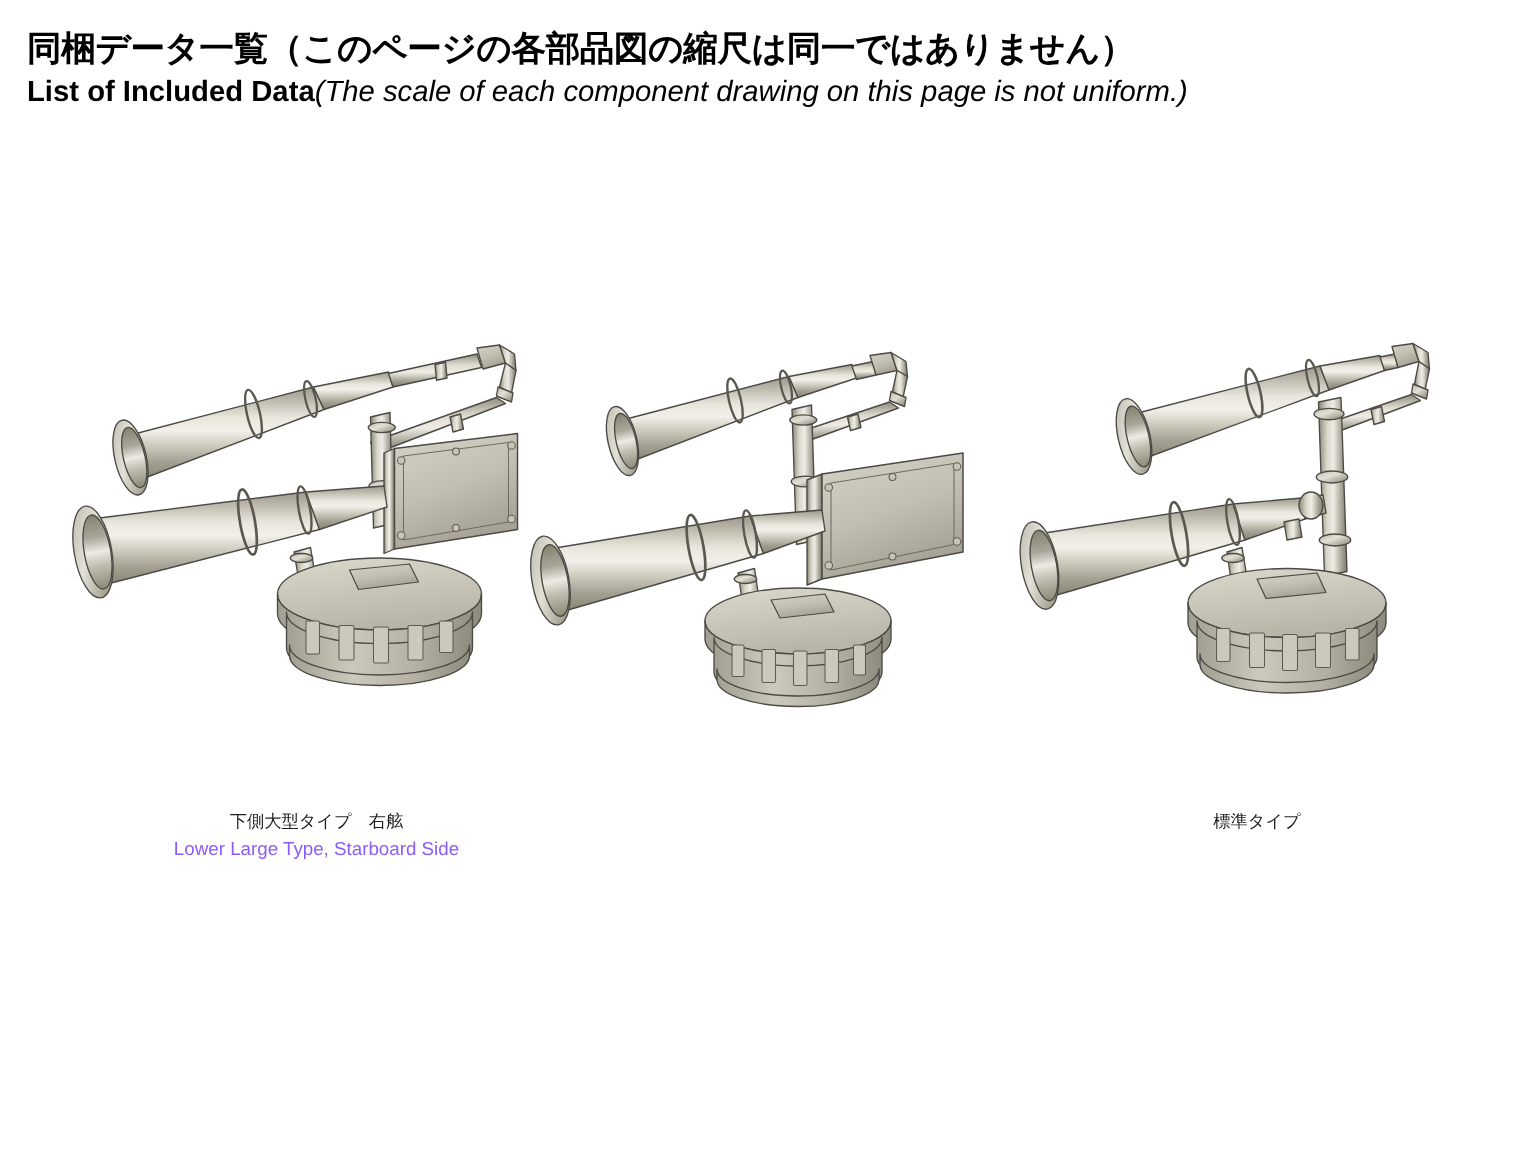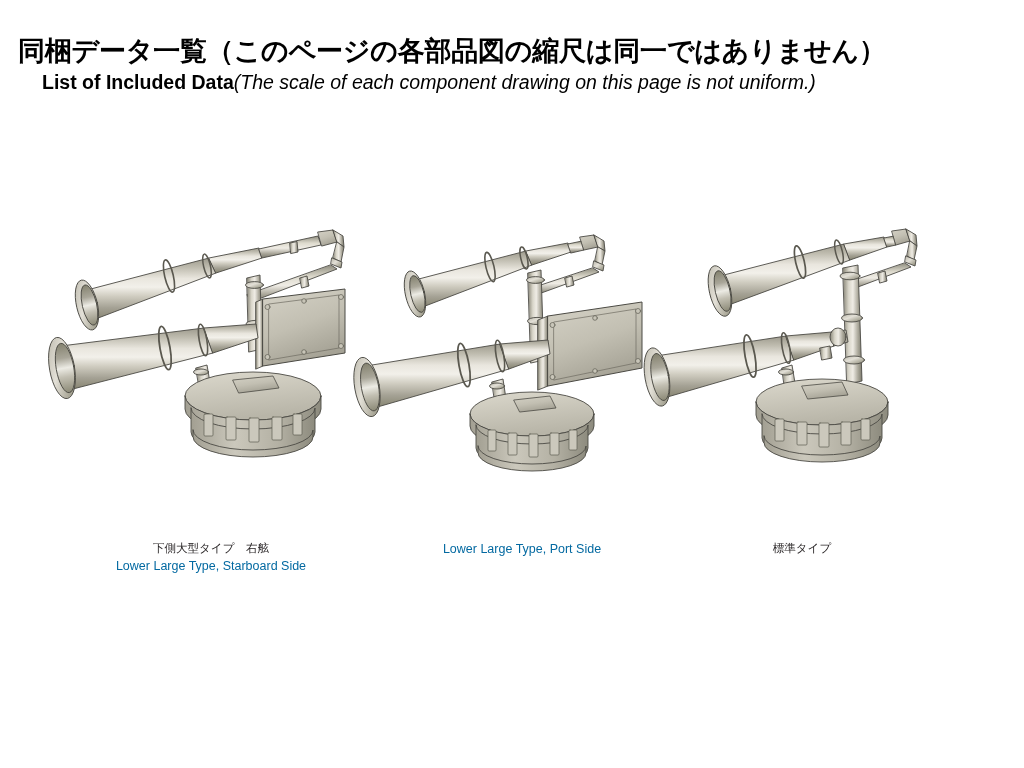--- a/index.html
+++ b/index.html
@@ -18,33 +18,31 @@
   }
 
   
   #header {
     position: absolute;
     left: 18px;
     top: 18px;
     width: 1000px;
   }
   .title-ja {
-    font-size: 27px;
+    font-size: 23px;
     font-weight: bold;
     line-height: 1.30;
     letter-spacing: -0.2px;
     white-space: nowrap;
-    margin-top: 16px;
   }
   .title-en-line {
     font-size: 19.5px;
     line-height: 1.32;
     white-space: nowrap;
     margin-top: 1px;
-    margin-left: 24px;
   }
   .title-en-bold {
     font-weight: bold;
   }
   .title-en-note {
     font-weight: normal;
     font-style: italic;
   }
 
   
@@ -82,21 +80,21 @@
   }
   .caption-ja {
     font-size: 11.5px;
     line-height: 1.5;
     color: #231f20;
     white-space: nowrap;
   }
   .caption-en {
     font-size: 12.5px;
     line-height: 1.5;
-    color: #0369a1;
+    color: #8b5cf6;
     white-space: nowrap;
   }
 </style>
 </head>
 <body>
 
 <div id="header">
   <div class="title-ja">同梱データ一覧（このページの各部品図の縮尺は同一ではありません）</div>
   <div class="title-en-line">
     <span class="title-en-bold">List of Included Data</span><span class="title-en-note">(The scale of each component drawing on this page is not uniform.)</span>
@@ -395,25 +393,24 @@
               <rect x="177" y="216" width="9" height="23" rx="1"></rect>
               <rect x="198" y="215" width="9" height="22" rx="1"></rect>
               <rect x="217" y="212" width="8" height="20" rx="1"></rect>
             </g>
             <path d="M 126 228 A 54 18 0 0 0 234 228 L 234 235 A 54 18 0 0 1 126 235 Z" fill="url(#baseSideB)"></path>
           </g>
         </g>
       </svg>
     </div>
     <div class="figure-caption">
-      <div class="caption-en">Lower Large Type, Port Side</div>
     </div>
   </div>
 
-  <div class="figure" style="left:632px;">
+  <div class="figure" style="left:668px;">
     <div class="figure-art">
       <svg viewBox="0 0 340 280" xmlns="http://www.w3.org/2000/svg">
         <defs>
           <linearGradient id="hornBodyC" x1="0" y1="0" x2="0" y2="1">
             <stop offset="0.00" stop-color="#9d9a8d"></stop>
             <stop offset="0.14" stop-color="#bcb9ac"></stop>
             <stop offset="0.33" stop-color="#e9e6de"></stop>
             <stop offset="0.47" stop-color="#f2f0ea"></stop>
             <stop offset="0.62" stop-color="#cfccc0"></stop>
             <stop offset="0.80" stop-color="#a5a295"></stop>

